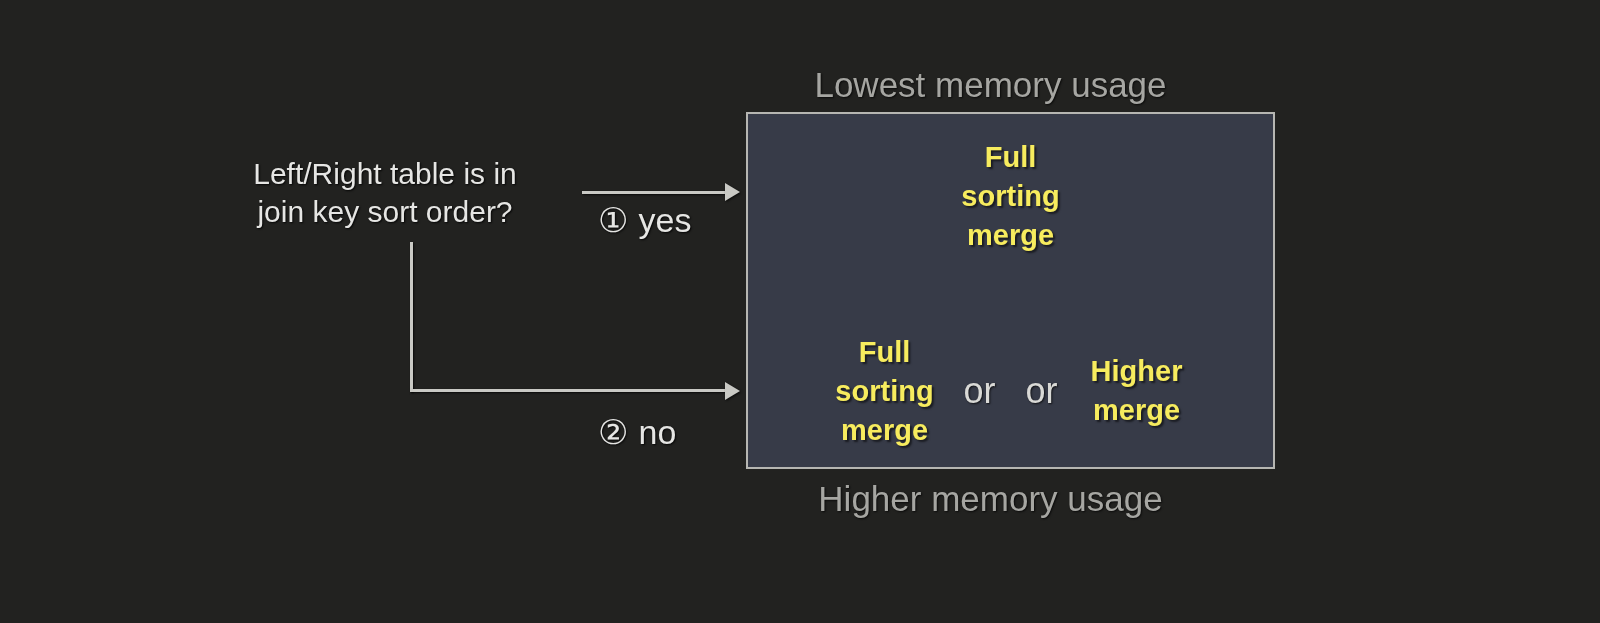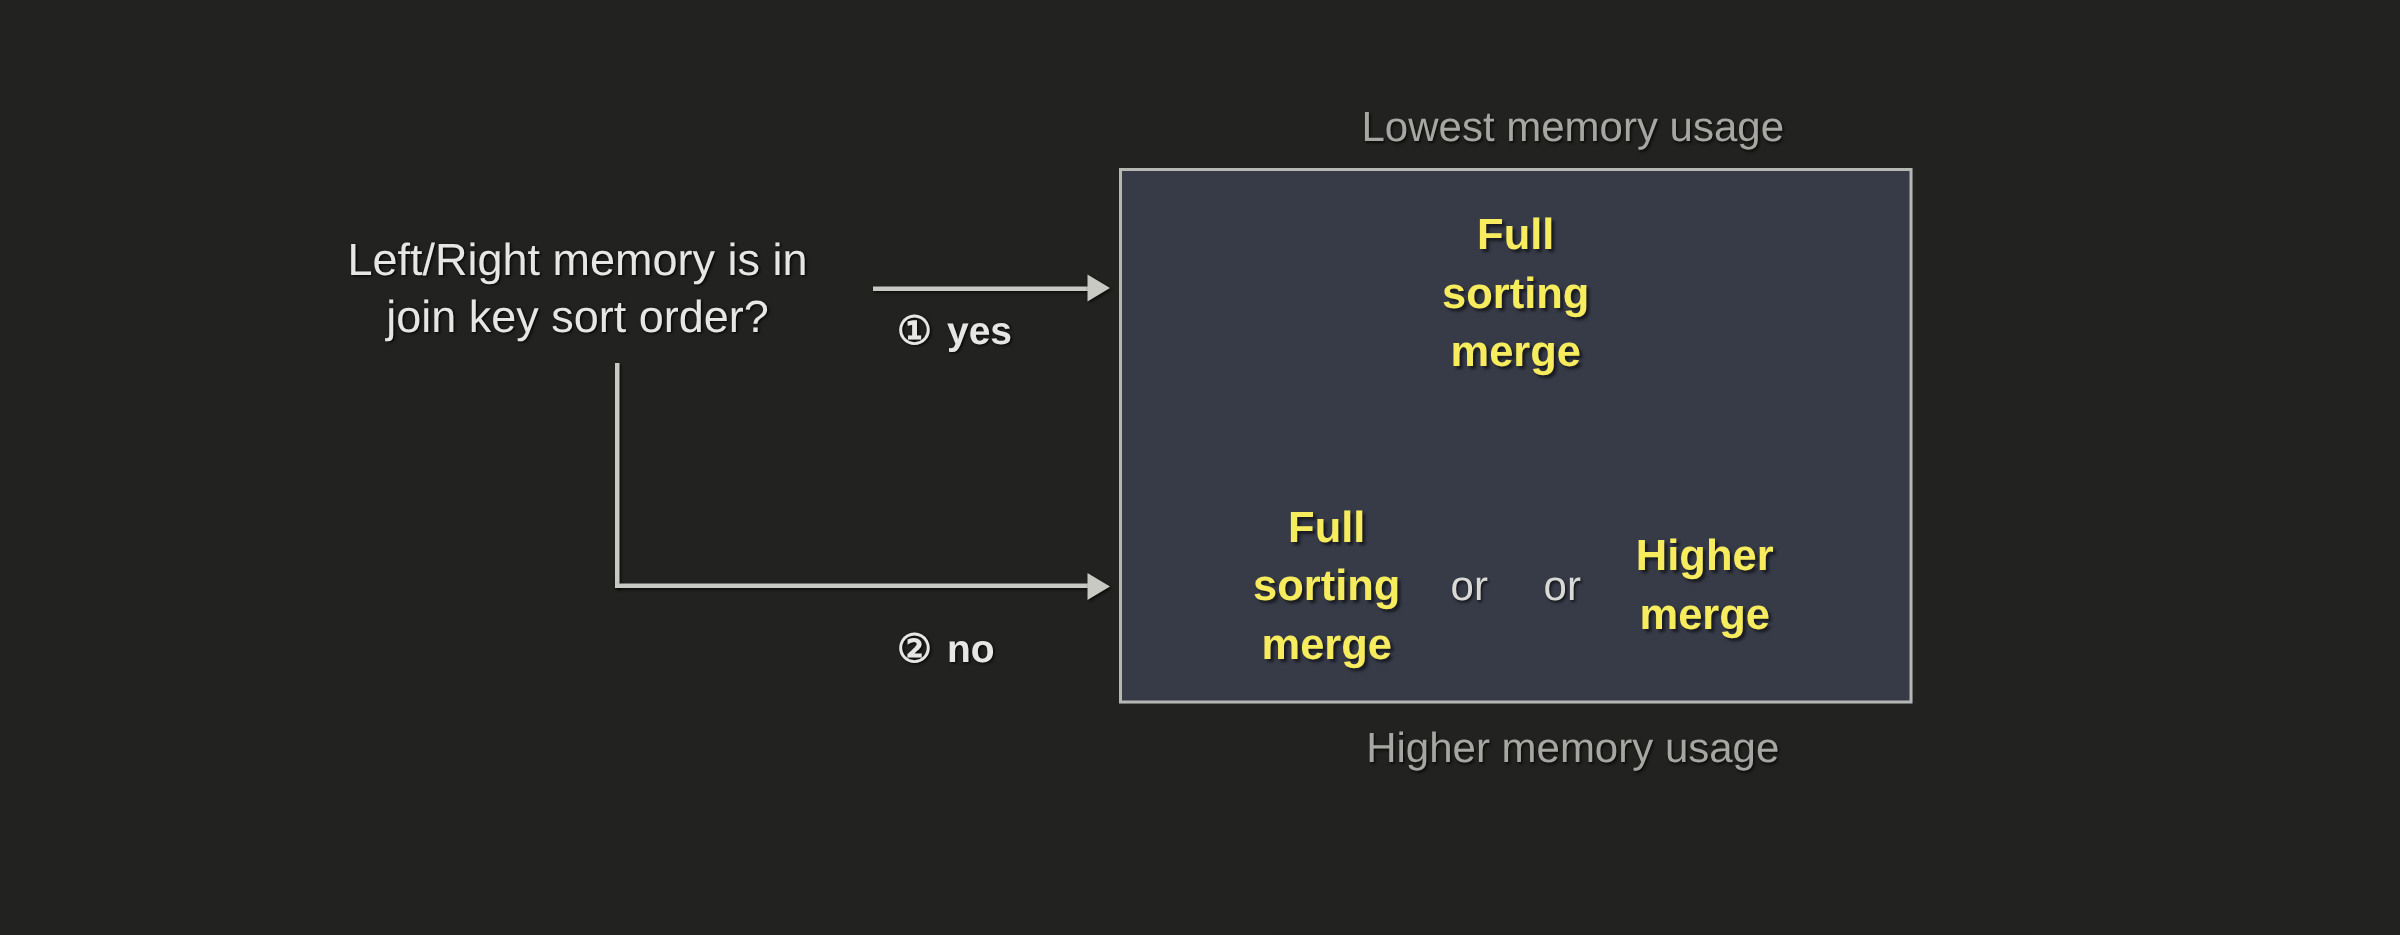--- a/index.html
+++ b/index.html
@@ -48,47 +48,46 @@
     border-top: 9px solid transparent;
     border-bottom: 9px solid transparent;
     border-left: 15px solid #c9c9c4;
     filter: drop-shadow(1px 1px 1px rgba(0,0,0,0.7));
   }
 
   
   .branch-label {
     position: absolute;
     color: #e6e6e4;
-    font-size: 26px;
+    font-size: 34px;
     line-height: 34px;
     white-space: nowrap;
     text-shadow: 1px 1px 2px rgba(0,0,0,0.85);
-    font-weight: bold;
   }
   .branch-label .marker { margin-right: 10px; }
 
   
   .result-box {
     position: absolute;
     left: 746px;
     top: 112px;
     width: 529px;
     height: 357px;
     background: #373b48;
     border: 2px solid #b6b6b2;
     box-sizing: border-box;
   }
 
   .caption {
     position: absolute;
     width: 529px;
-    left: 784px;
+    left: 726px;
     text-align: center;
     color: #a6a6a2;
-    font-size: 28px;
+    font-size: 35px;
     line-height: 34px;
     white-space: nowrap;
     text-shadow: 1px 1px 2px rgba(0,0,0,0.7);
   }
   .caption-top { top: 68px; }
   .caption-bottom { top: 482px; }
 
   
   .option-row {
     position: absolute;
@@ -118,33 +117,33 @@
     white-space: pre-line;
     text-shadow: 2px 2px 2px rgba(0,0,0,0.55);
   }
   .opt-fsm-top { width: 128px; }
   .opt-fsm     { width: 128px; }
   .opt-grace   { width: 128px; }
   .opt-partial { width: 128px; }
 
   .or {
     color: #d9d9d6;
-    font-size: 28px;
+    font-size: 36px;
     font-weight: normal;
     width: 62px;
     text-align: center;
     text-shadow: 1px 1px 2px rgba(0,0,0,0.7);
   }
 </style>
 </head>
 <body>
 
 <div id="canvas">
 
-  <div class="question">Left/Right memory is in
+  <div class="question">Left/Right table is in
 join key sort order?</div>
 
   <div class="line hline" style="left:582px; top:191px; width:145px;"></div>
   <div class="arrowhead" style="left:725px; top:183px;"></div>
   <div class="branch-label" style="left:598px; top:203px;">
     <span class="marker">①</span><span>yes</span>
   </div>
 
   <div class="line vline" style="left:410px; top:242px; height:150px;"></div>
   <div class="line hline" style="left:410px; top:389px; width:317px;"></div>

